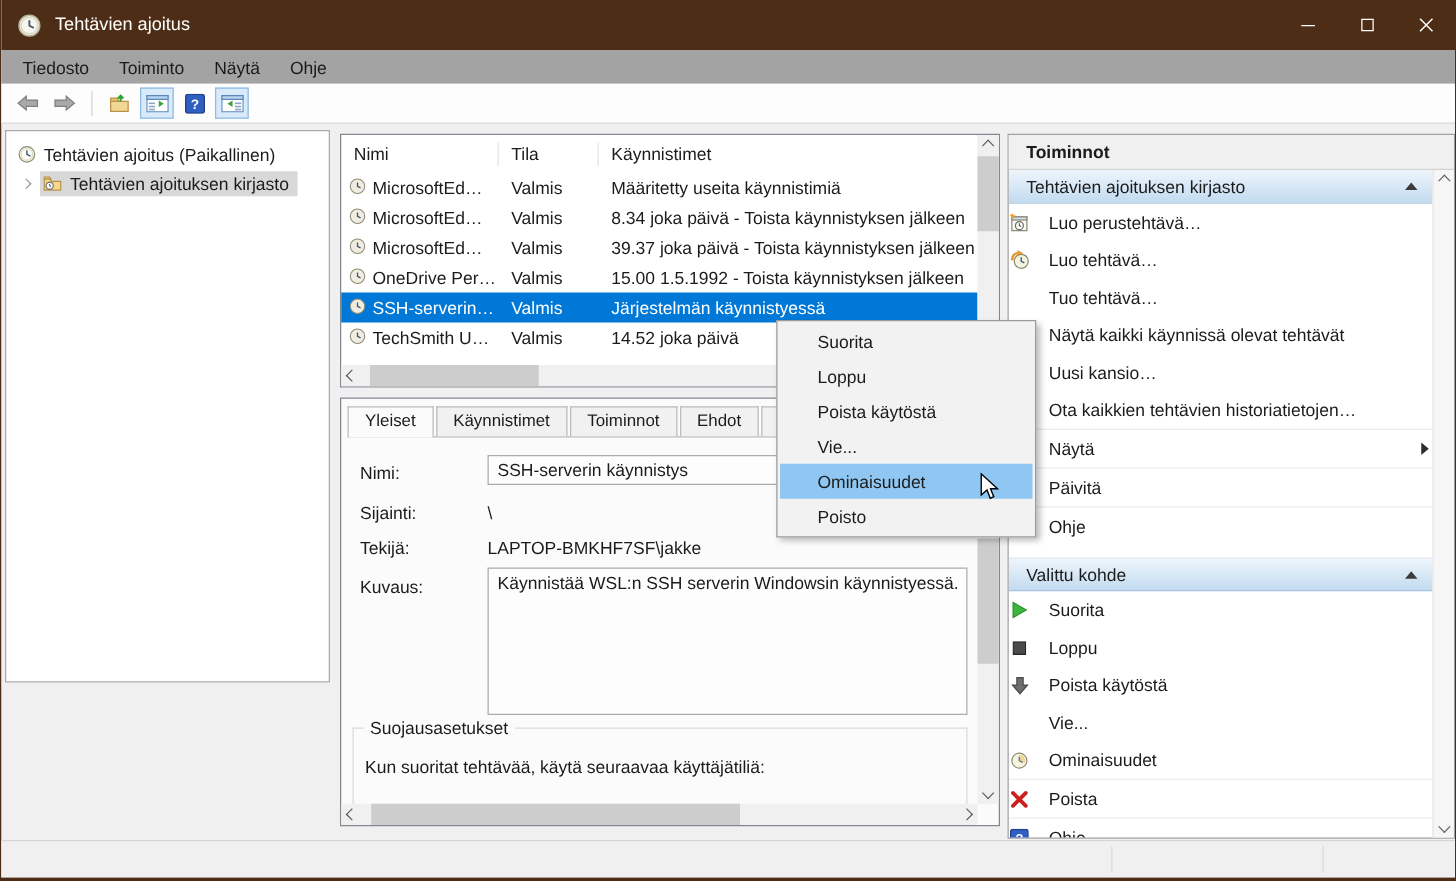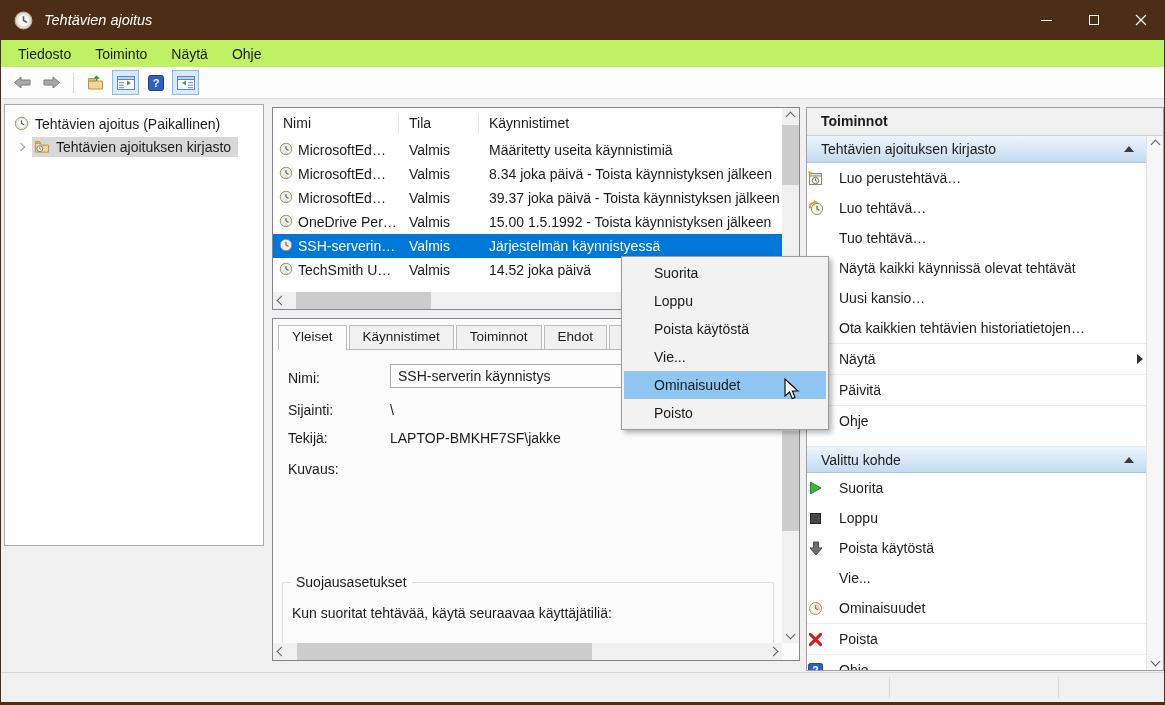--- a/index.html
+++ b/index.html
@@ -3,28 +3,28 @@
 <meta charset="utf-8">
 <style>
   * { box-sizing: border-box; margin: 0; padding: 0; }
   body { background:#ffffff; font-family:"Liberation Sans", sans-serif; }
   .window { position:relative; width:1165px; height:705px; background:#f0f0f0;
             border-left:1px solid #4e2d17; border-right:1px solid #4e2d17; border-bottom:3px solid #4e2d17;
             font-size:14px; color:#1b1b1b; overflow:hidden; }
 
   
   .titlebar { height:40px; background:#4e2d17; display:flex; align-items:center; padding-left:13px; }
-  .titlebar .title { color:#ffffff; font-size:14.5px; margin-left:11px;font-style:italic; }
+  .titlebar .title { color:#ffffff; font-size:14.5px; margin-left:11px; }
   .tb-buttons { margin-left:auto; display:flex; height:100%; }
   .tb-btn { width:47px; height:100%; display:flex; align-items:center; justify-content:center; }
   .glyph-min { width:11px; height:1px; background:#fff; }
   .glyph-max { width:10px; height:10px; border:1px solid #fff; }
 
   
-  .menubar { height:27px; background:#bef264; display:flex; align-items:center; padding-left:5px;text-align:right; }
+  .menubar { height:27px; background:#a3a3a3; display:flex; align-items:center; padding-left:5px;text-align:right; }
   .menu-item { padding:4px 12px; }
 
   
   .toolbar { height:32px; background:#fdfdfd; border-bottom:1px solid #dadada; display:flex; align-items:center; padding-left:7px; gap:3px; }
   .tool-btn { width:27px; height:25px; display:flex; align-items:center; justify-content:center; border:1px solid transparent; }
   .tool-btn.hl { background:#d9eafb; border:1px solid #8cbbe2; }
   .tool-sep { width:1px; height:20px; background:#d4d4d4; margin:0 5px; }
 
   
   .tree-panel { position:absolute; left:3px; top:104px; width:260px; height:442px; background:#fff; border:1px solid #a9a9a9; padding-top:7px; }
@@ -301,20 +301,21 @@
     <div class="fld-label" style="top:51px;">Nimi:</div>
     <div class="txt-input" style="top:45px; width:380px;">SSH-serverin käynnistys</div>
 
     <div class="fld-label" style="top:83px;">Sijainti:</div>
     <div class="fld-value" style="top:83px;">\</div>
 
     <div class="fld-label" style="top:111px;">Tekijä:</div>
     <div class="fld-value" style="top:111px;">LAPTOP-BMKHF7SF\jakke</div>
 
     <div class="fld-label" style="top:142px;">Kuvaus:</div>
+    <div class="txt-input" style="top:135px; width:384px; height:118px;">Käynnistää WSL:n SSH serverin Windowsin käynnistyessä.</div>
 
     <div class="grpbox">
       <div class="legend">Suojausasetukset</div>
       <div class="grptext">Kun suoritat tehtävää, käytä seuraavaa käyttäjätiliä:</div>
     </div>
 
     <div class="det-vscroll">
       <div class="sbtn">
           <span class="chev up"></span>
         </div>

